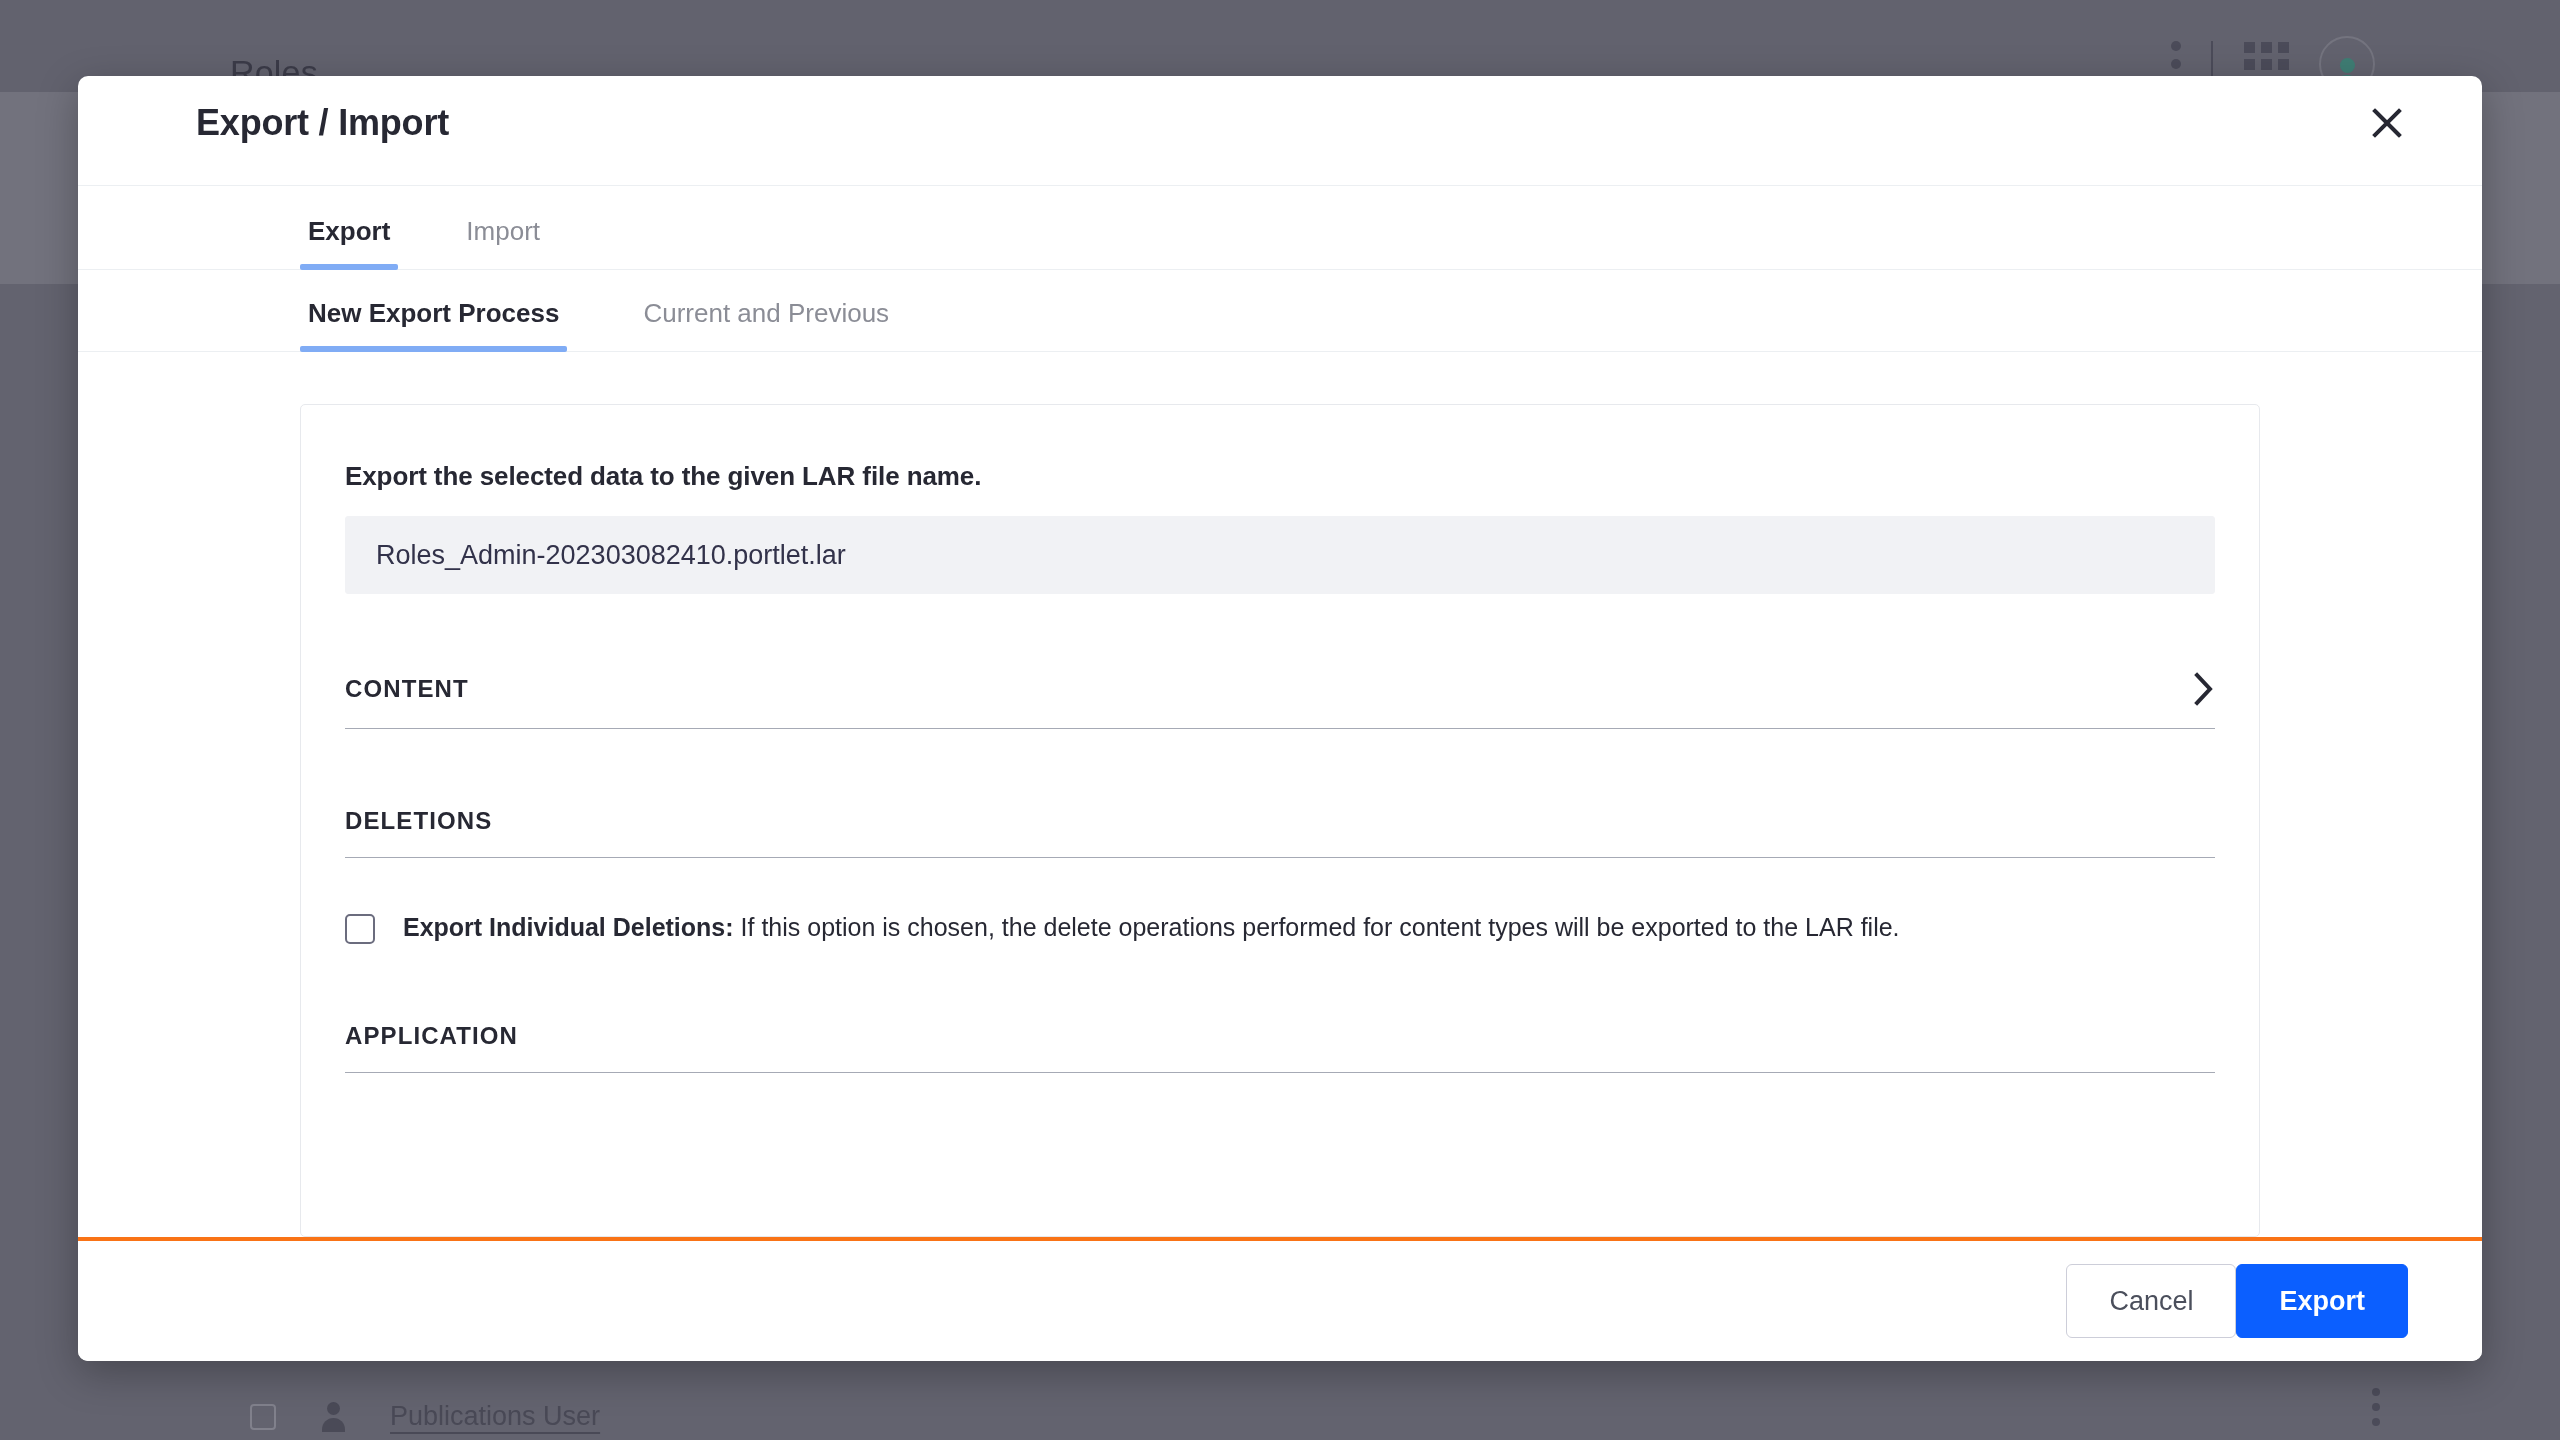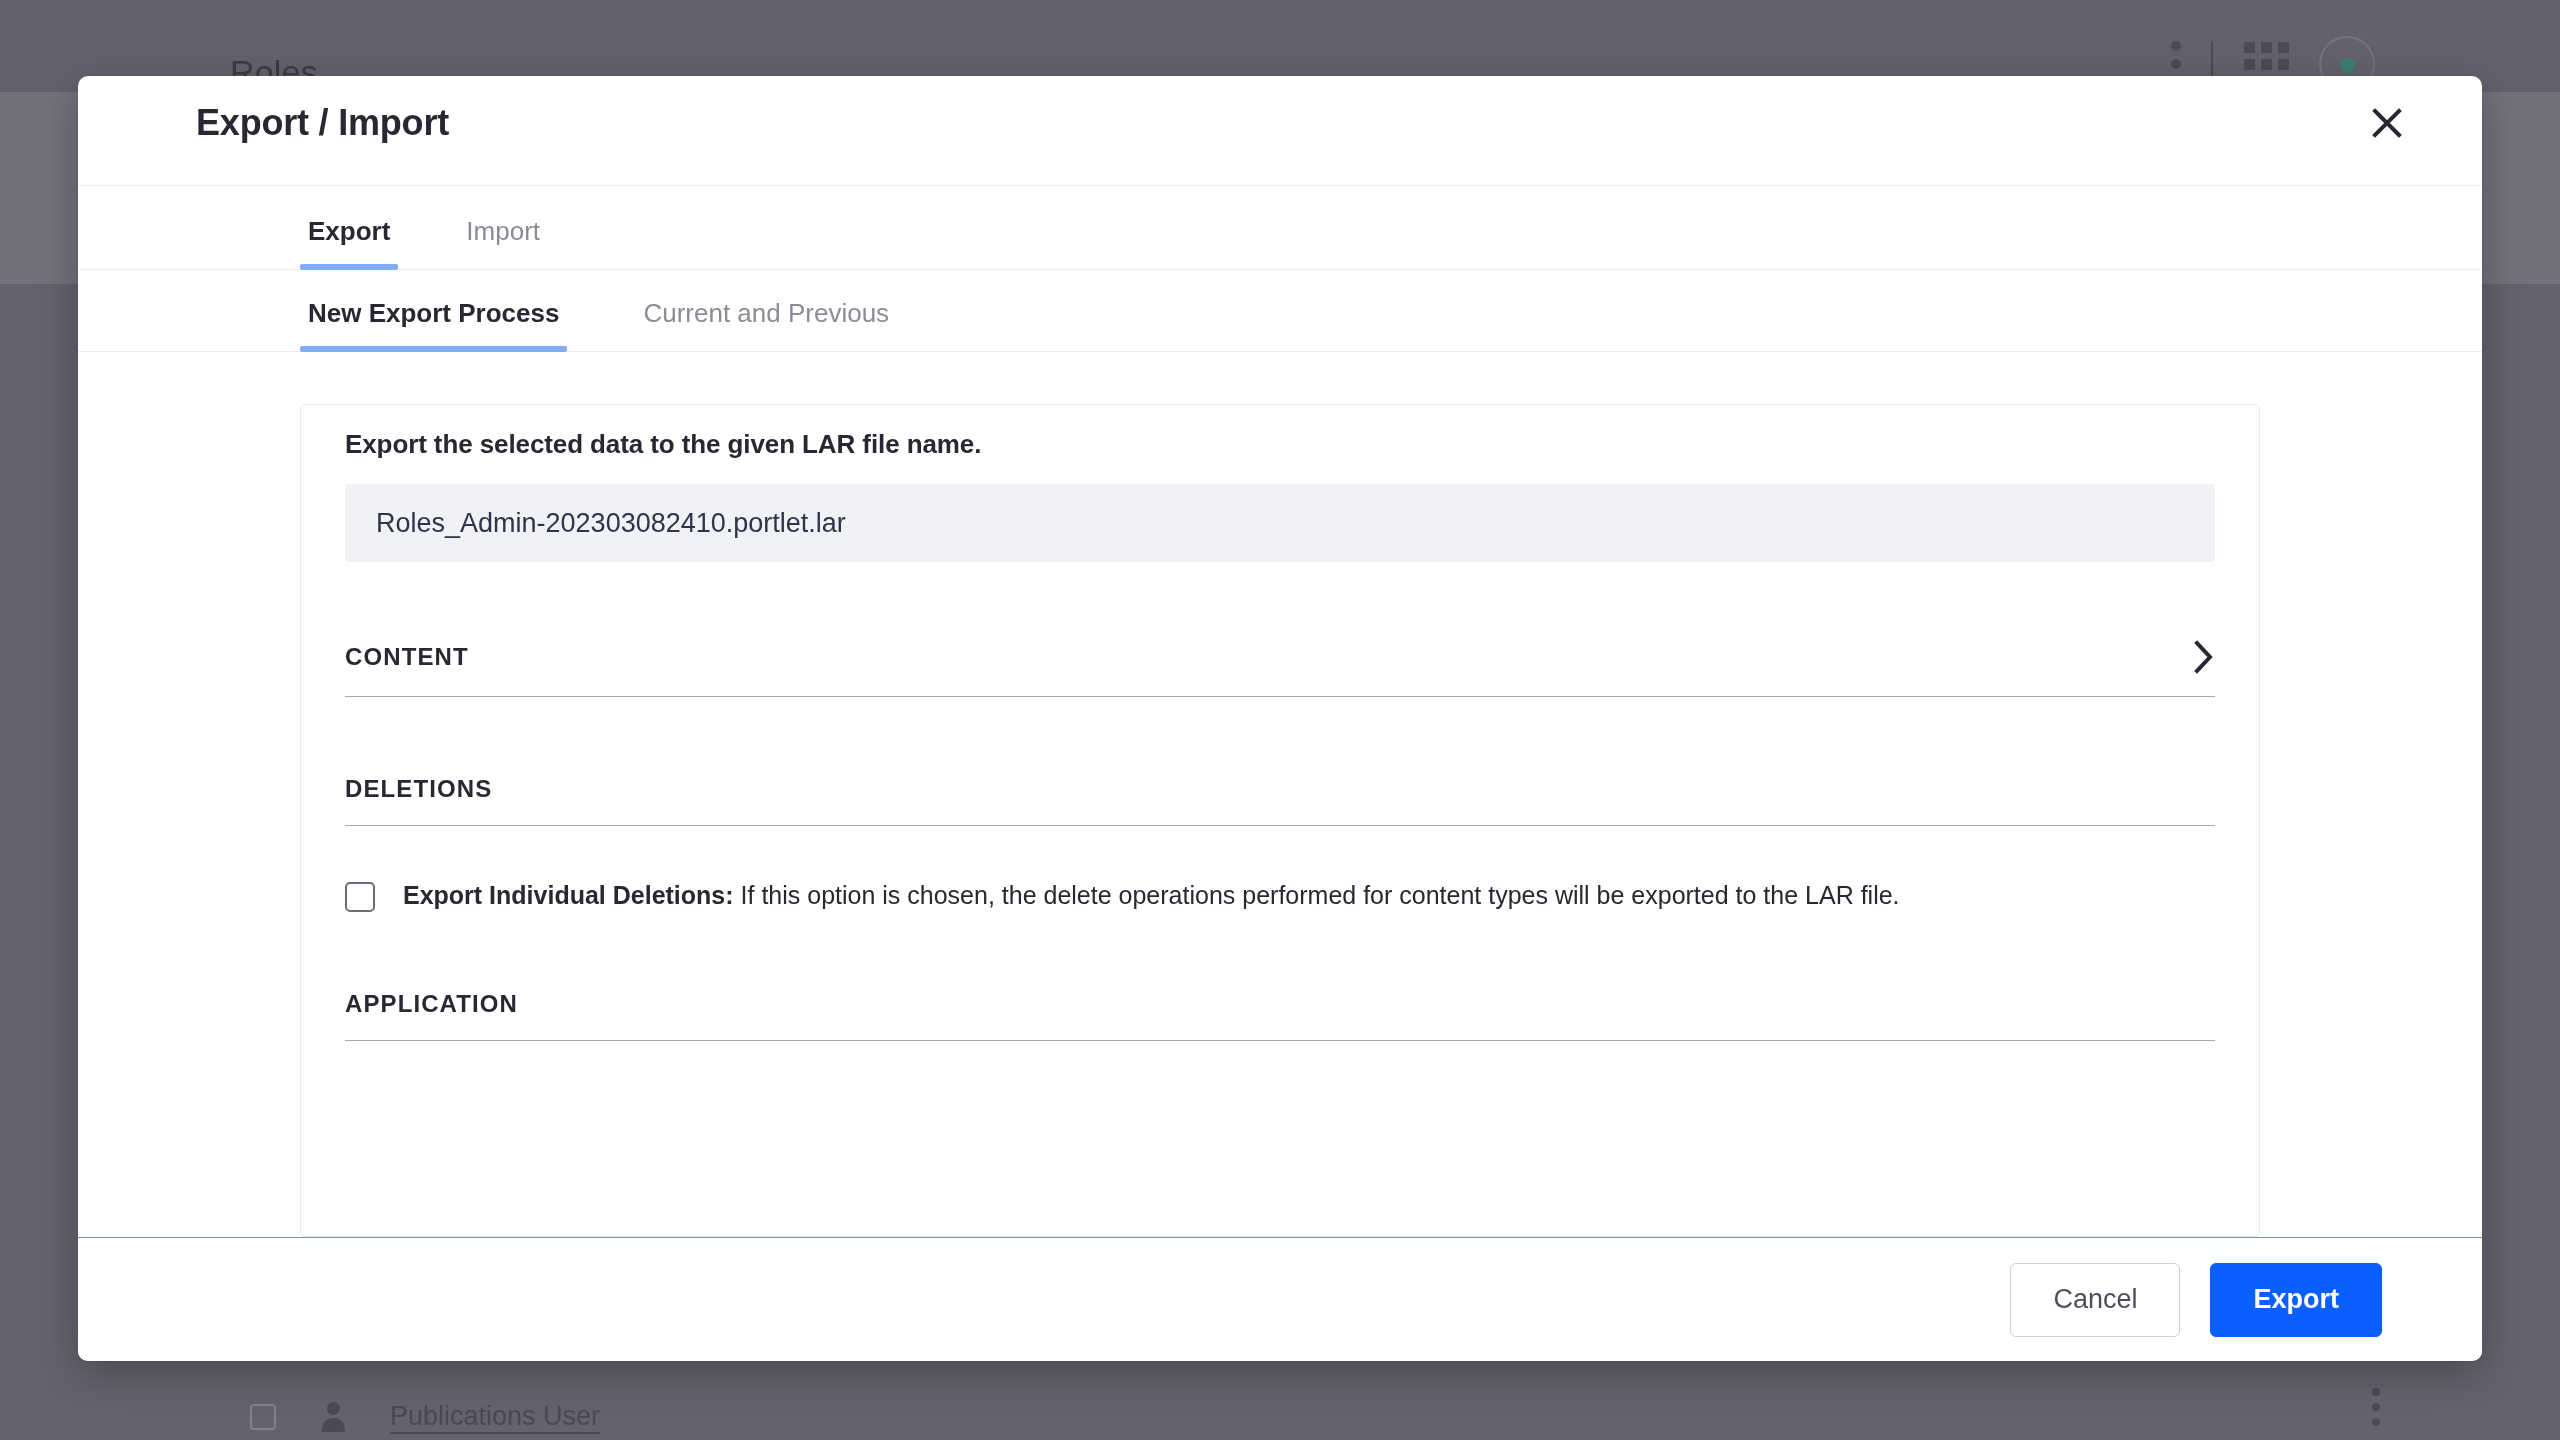--- a/index.html
+++ b/index.html
@@ -231,21 +231,21 @@
     flex: 1 1 auto;
     overflow: hidden;
     padding: 52px 0 0 0;
     background: #fff;
   }
 
   .card {
     margin: 0 222px;
     border: 1px solid #e7e9ed;
     border-radius: 5px;
-    padding: 24px 44px 0 44px;
+    padding: 56px 44px 0 44px;
     height: 100%;
   }
 
   .field-label {
     font-size: 26px;
     font-weight: bold;
     color: #272833;
     margin-bottom: 24px;
     letter-spacing: -0.1px;
   }
@@ -305,26 +305,25 @@
   .option-text {
     font-size: 25px;
     color: #272833;
     line-height: 1.25;
   }
   .option-text b { font-weight: bold; }
 
   
   .modal-footer {
     flex: 0 0 124px;
-    border-top: 1px solid #f97316;
+    border-top: 4px solid #f97316;
     display: flex;
     align-items: center;
     justify-content: flex-end;
-    padding-right: 100px;
-    gap: 30px;
+    padding-right: 74px;
     background: #fff;
   }
   .btn {
     font-family: "Liberation Sans", sans-serif;
     font-size: 27px;
     border-radius: 6px;
     cursor: pointer;
     height: 74px;
     padding: 0 42px;
   }

